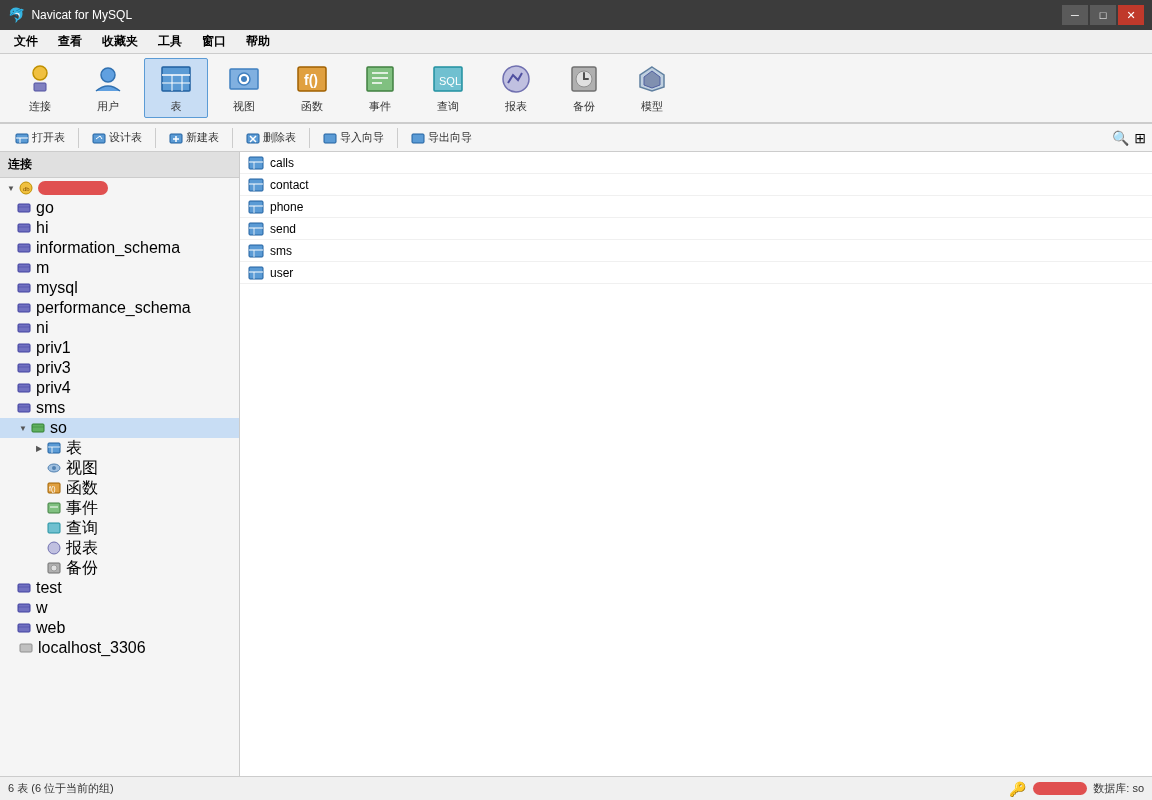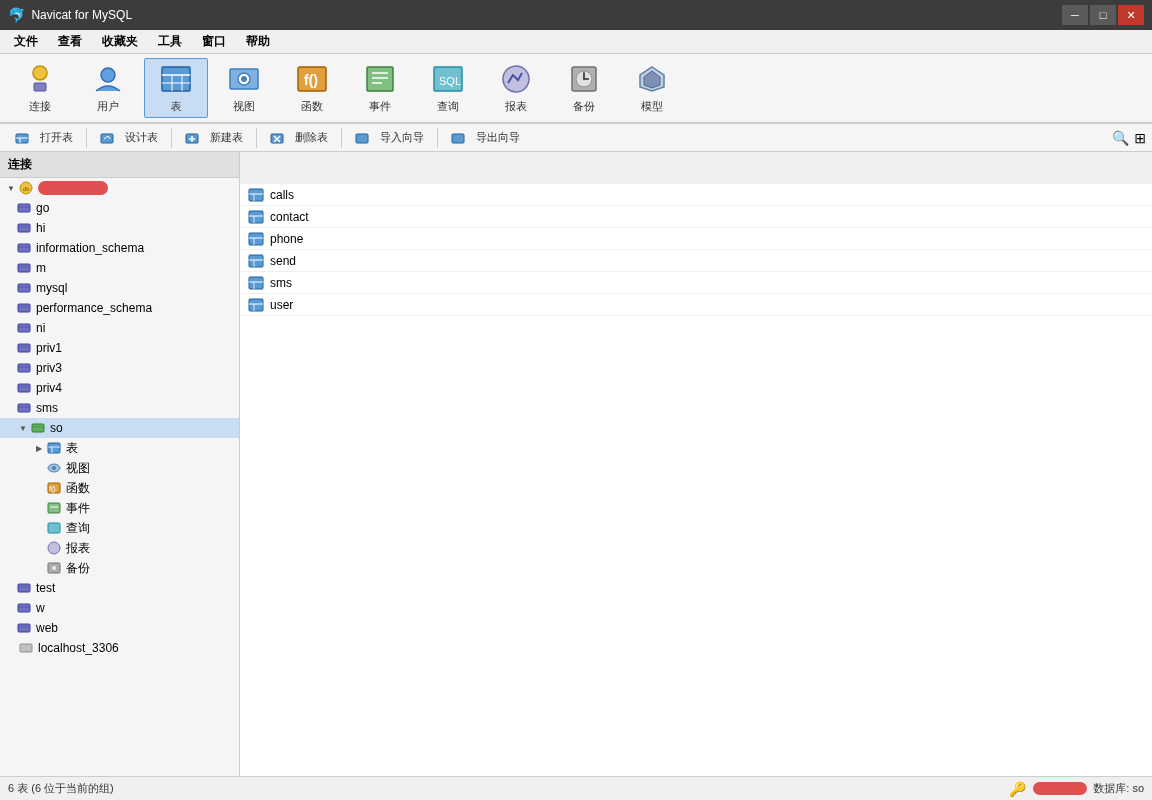--- a/index.html
+++ b/index.html
@@ -103,21 +103,21 @@
       height: 28px;
       display: flex;
       align-items: center;
       padding: 0 6px;
       border-bottom: 1px solid #ccc;
       gap: 2px;
     }
     .action-btn {
       display: flex;
       align-items: center;
-      gap: 11px;
+      gap: 3px;
       padding: 2px 8px;
       cursor: pointer;
       font-size: 11px;
       border: 1px solid transparent;
       background: transparent;
       height: 22px;
       border-radius: 2px;
       color: #333;
     }
     .action-sep {
@@ -168,31 +168,30 @@
       width: 16px;
       height: 16px;
       margin-right: 4px;
       display: inline-flex;
       align-items: center;
       justify-content: center;
       font-size: 10px;
       flex-shrink: 0;
     }
     .tree-label {
-      font-size: 12px;
+      font-size: 16px;
     }
     .indent-1 { padding-left: 16px; }
     .indent-2 { padding-left: 32px; }
 
     
     #content {
       flex: 1;
       background: white;
       overflow-y: auto;
-      margin-top: 32px;
     }
     .table-list-item {
       display: flex;
       align-items: center;
       padding: 3px 8px;
       cursor: pointer;
       height: 22px;
       border-bottom: 1px solid #f0f0f0;
     }
     .table-icon {

